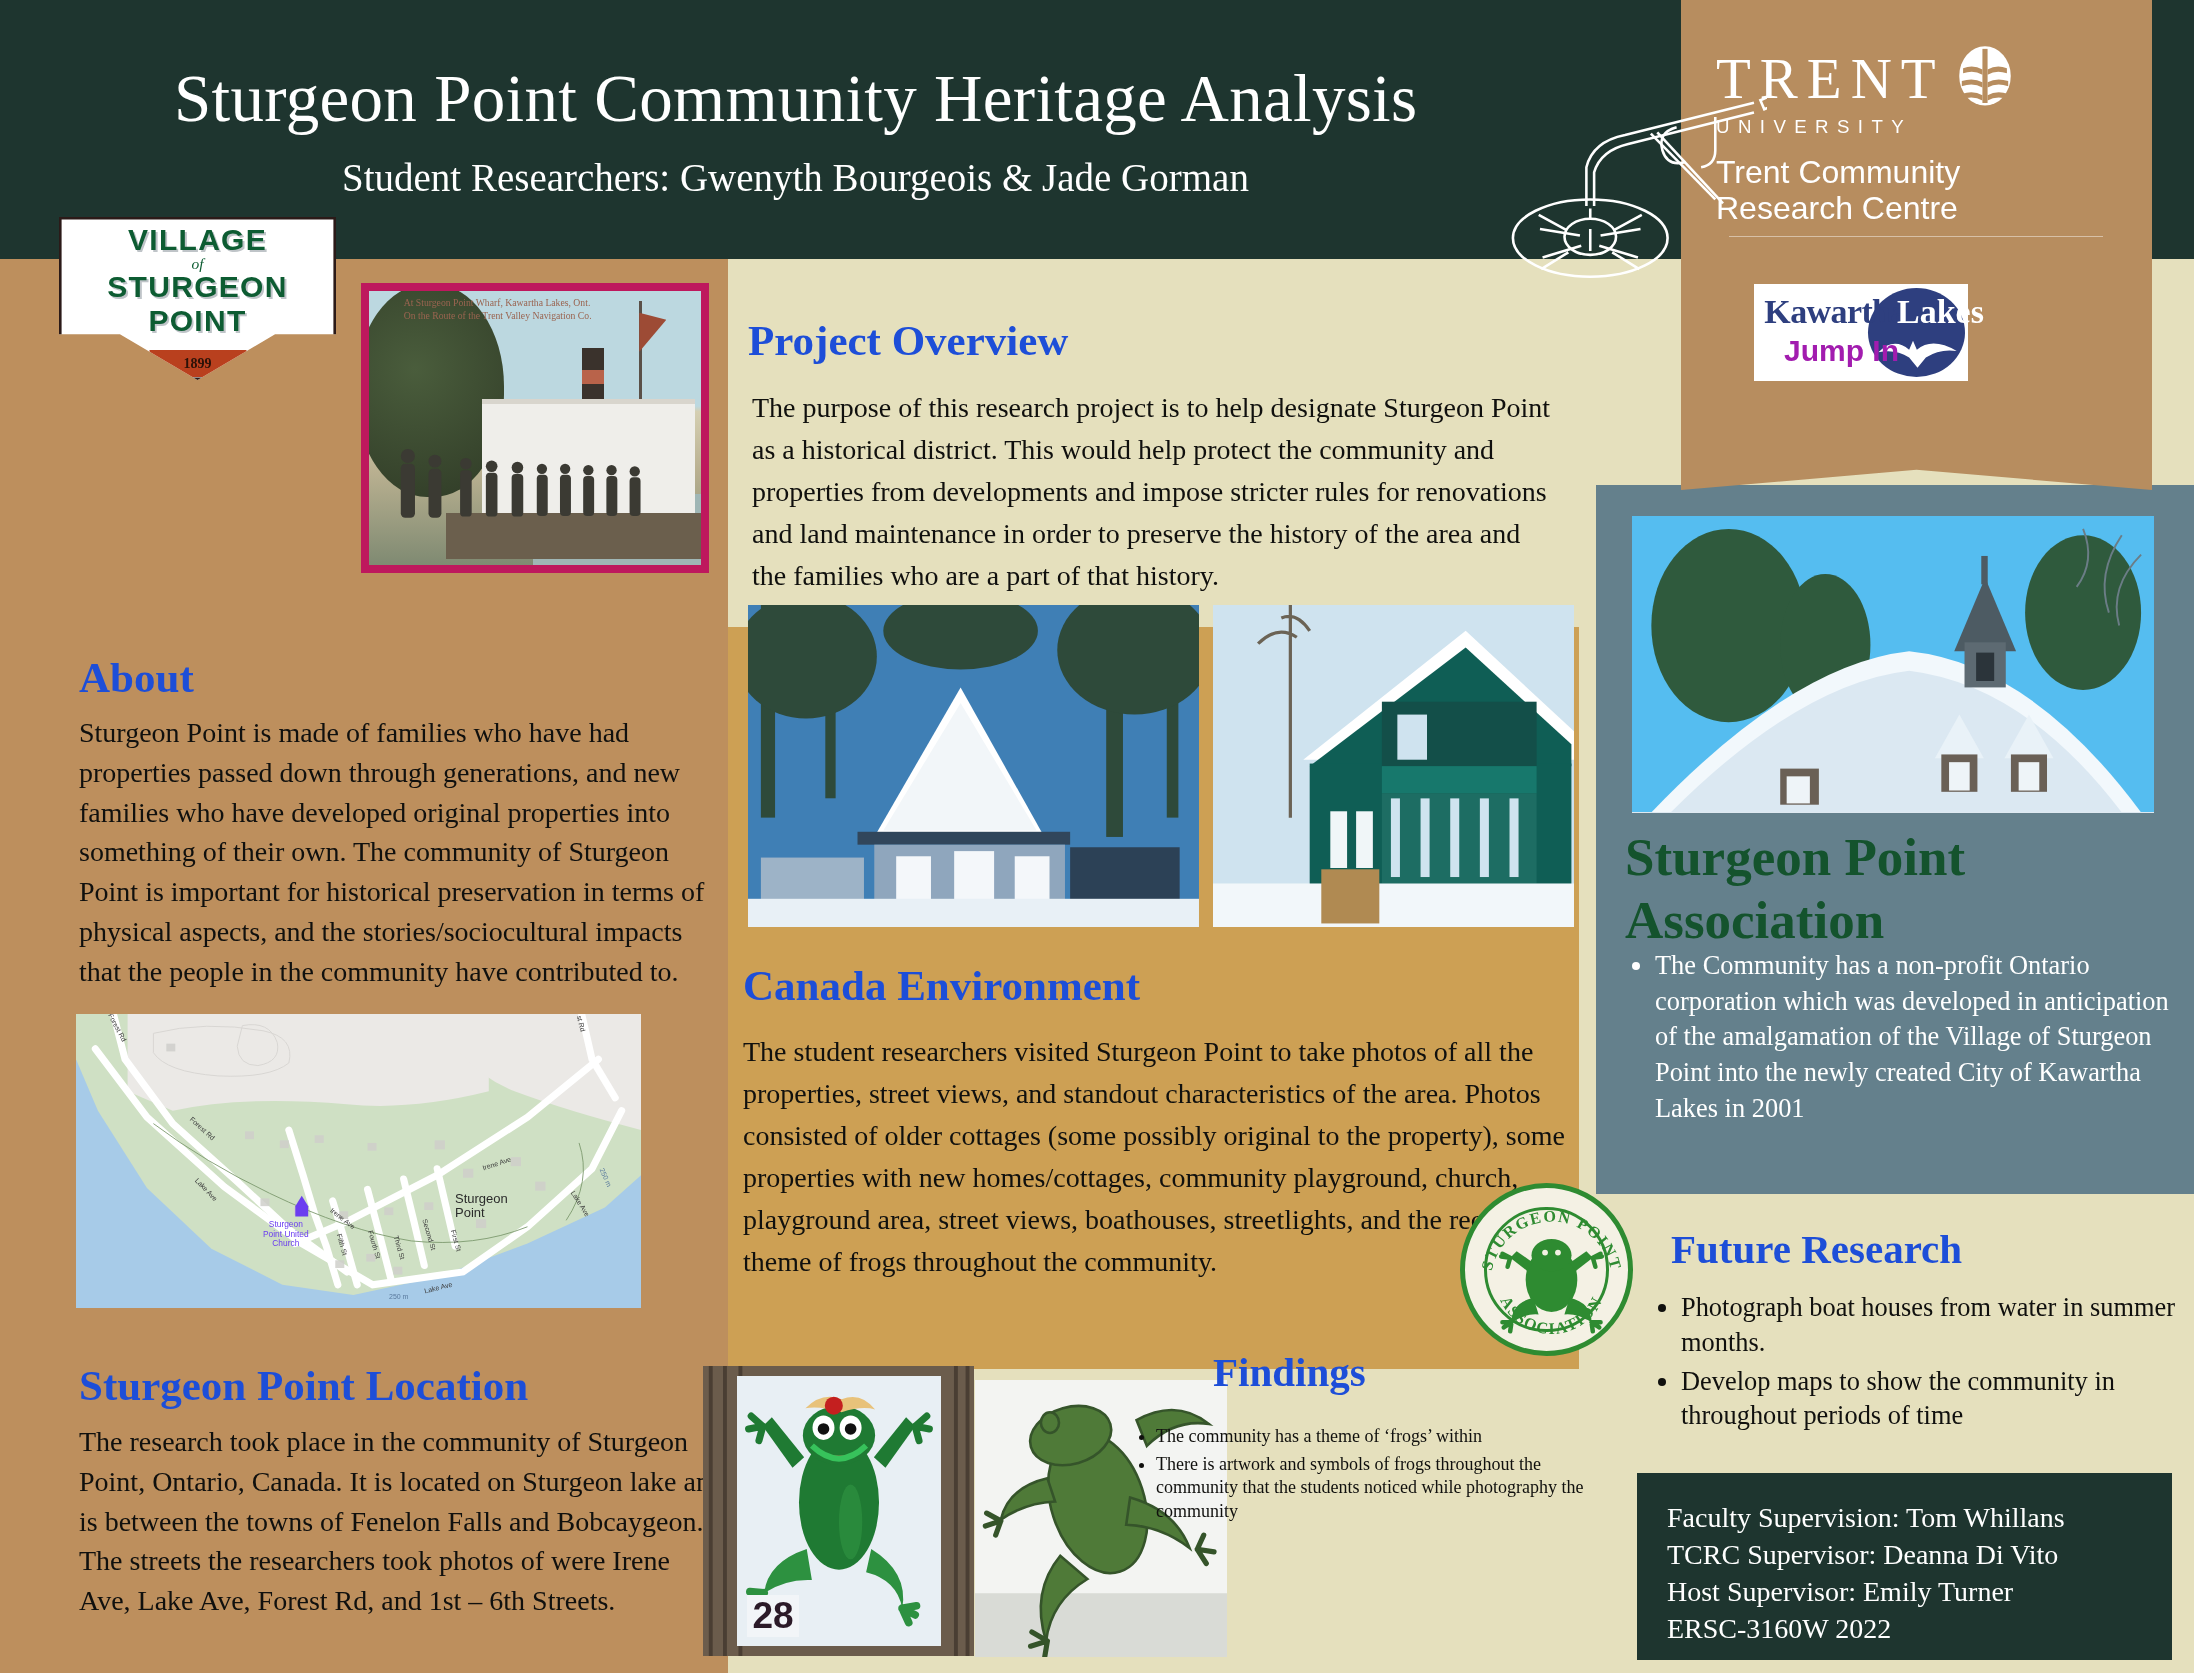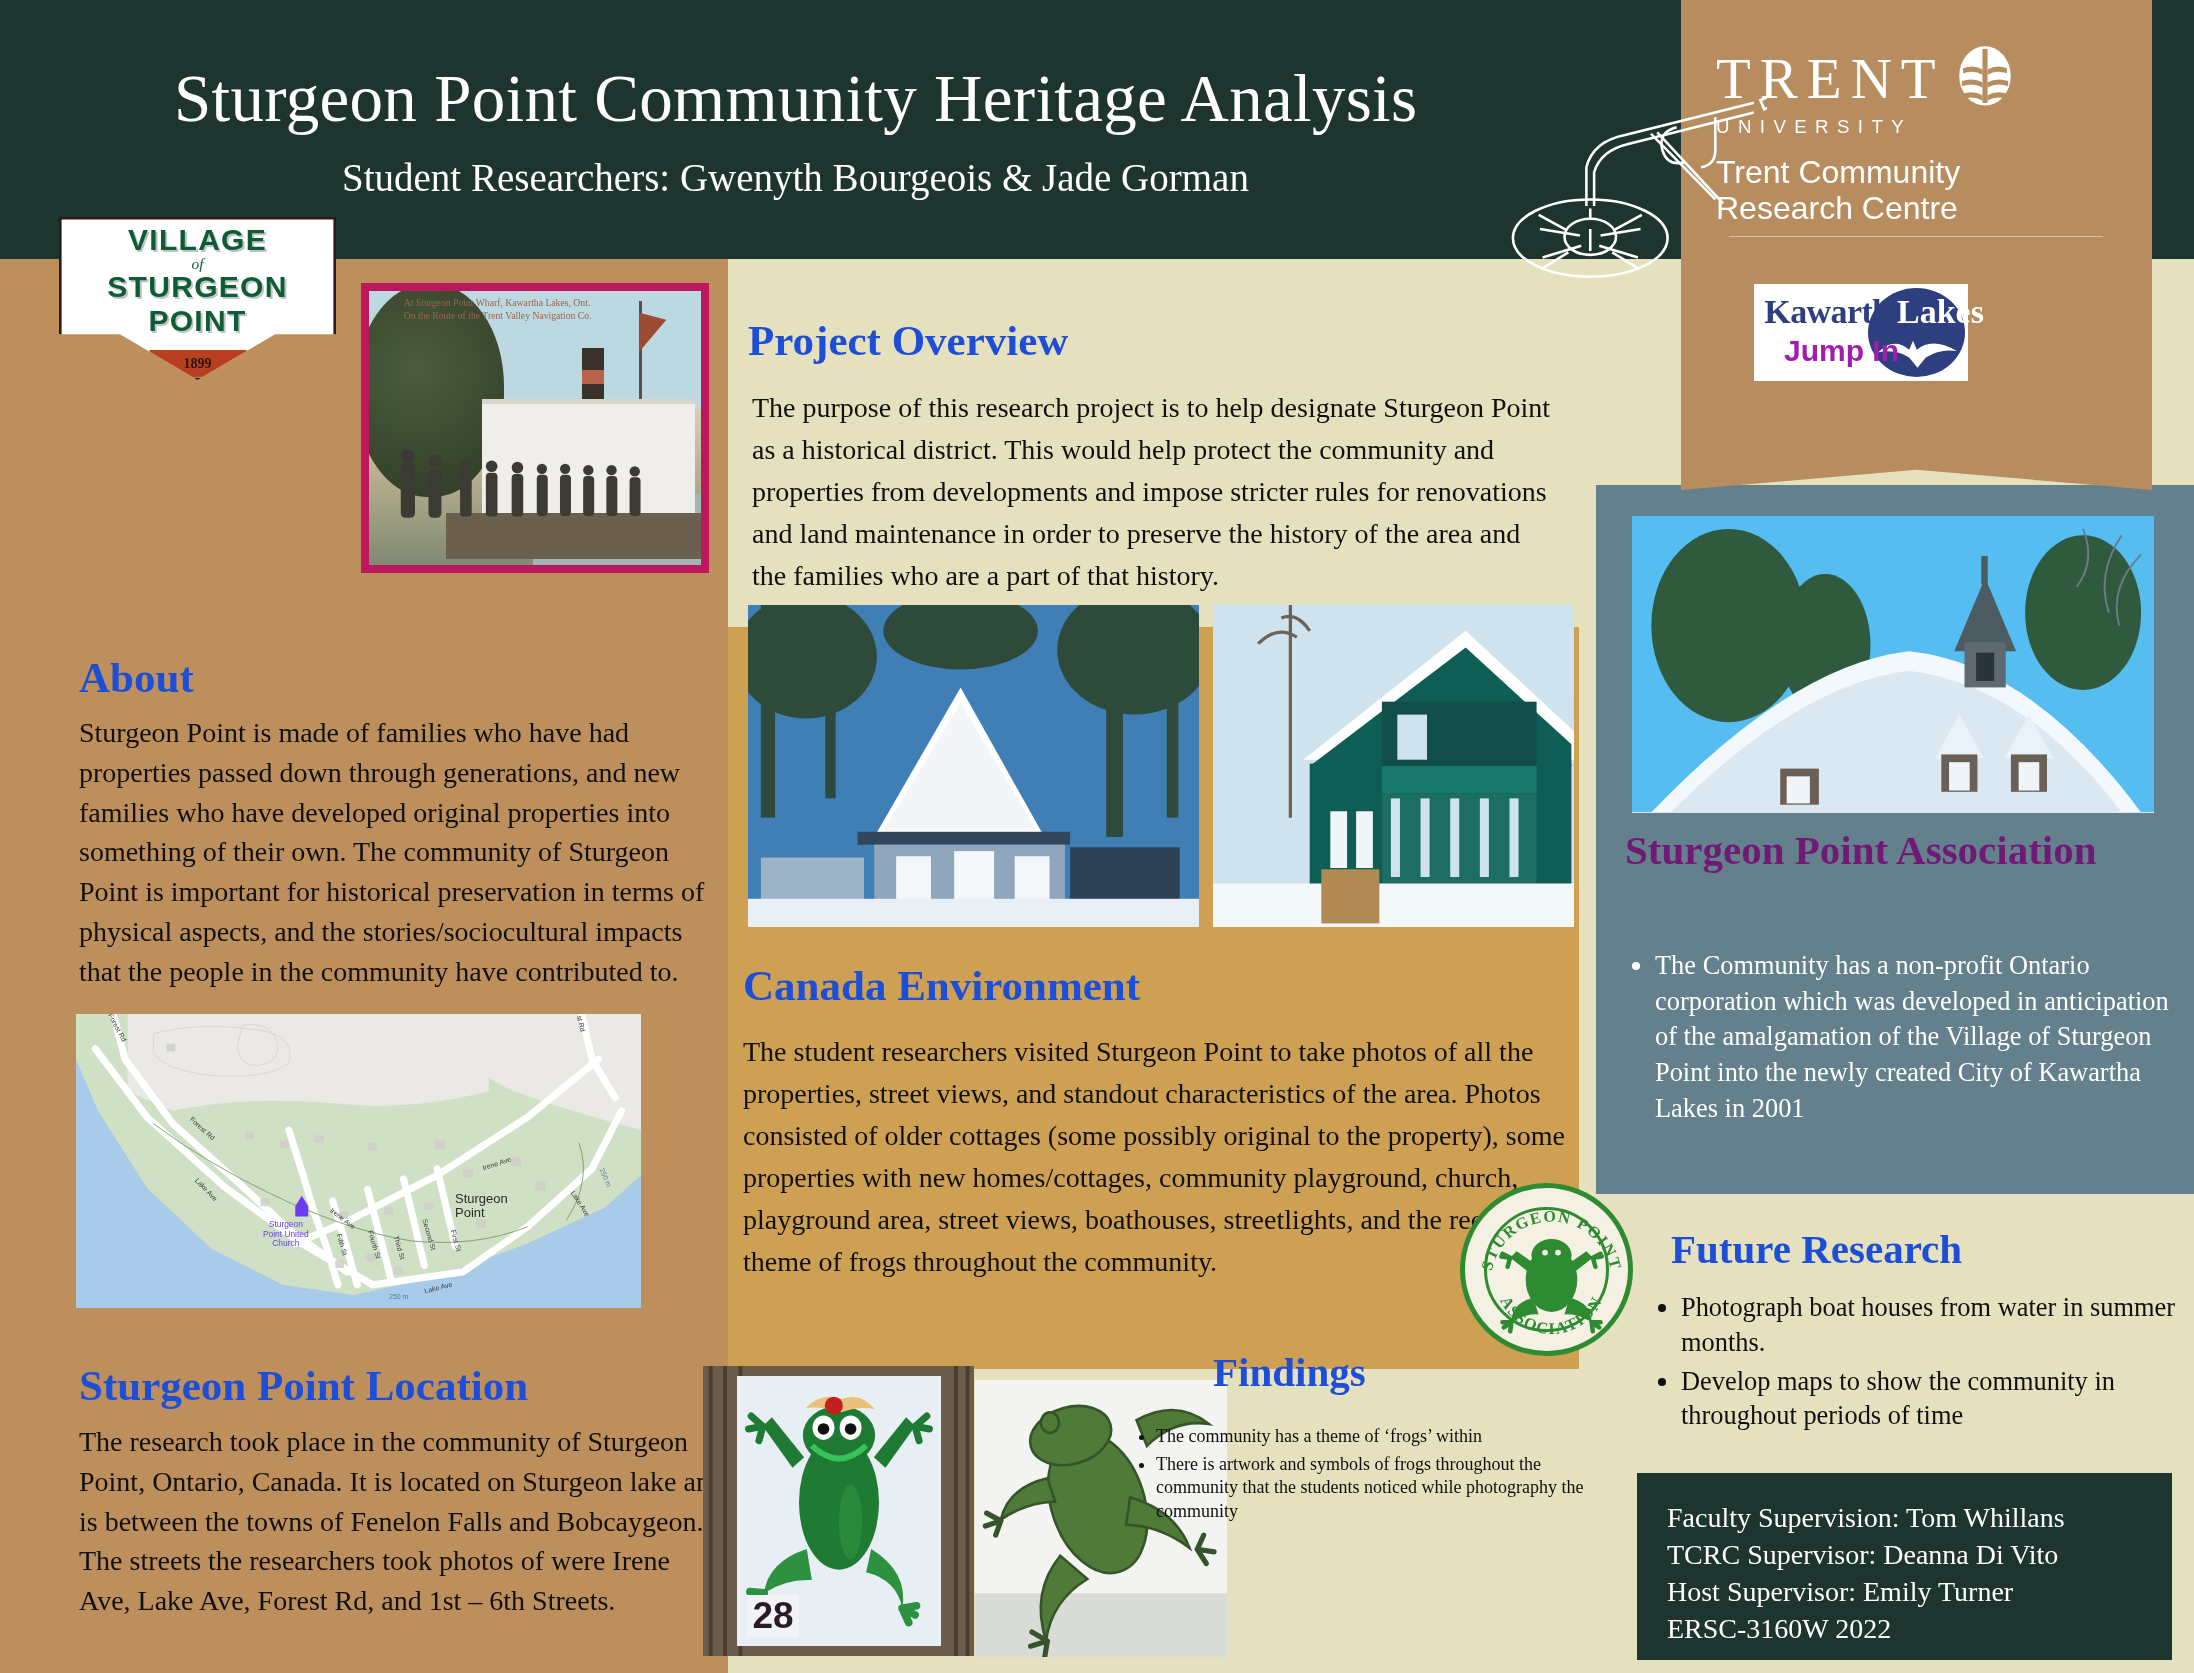--- a/index.html
+++ b/index.html
@@ -96,21 +96,21 @@
 
   #loc-head{position:absolute;left:79px;top:1361px;font-size:43px;}
   #loc-text{position:absolute;left:79px;top:1422px;width:645px;font-size:28px;line-height:1.42;}
 
   #po-head{position:absolute;left:748px;top:316px;font-size:43px;}
   #po-text{position:absolute;left:752px;top:387px;width:800px;font-size:28px;line-height:1.50;}
 
   #be-head{position:absolute;left:743px;top:961px;font-size:43px;}
   #be-text{position:absolute;left:743px;top:1031px;width:838px;font-size:28px;line-height:1.50;}
 
-  #spa-head{position:absolute;left:1625px;top:826px;width:529px;font-size:41px;line-height:1.18;color:#701a75;}
+  #spa-head{position:absolute;left:1625px;top:826px;width:529px;font-size:53px;line-height:1.18;color:#14532d;}
   #spa-list{position:absolute;left:1625px;top:948px;width:522px;font-size:26.4px;line-height:1.35;color:#ffffff;}
   #spa-list li{color:#ffffff;}
 
   #fr-head{position:absolute;left:1671px;top:1225px;font-size:41px;}
   #fr-list{position:absolute;left:1651px;top:1290px;width:516px;font-size:26.4px;line-height:1.32;}
 
   #find-head{position:absolute;left:1213px;top:1348px;font-size:41px;}
   #find-list{position:absolute;left:1126px;top:1425px;width:451px;font-size:18px;line-height:1.32;}
 
   

